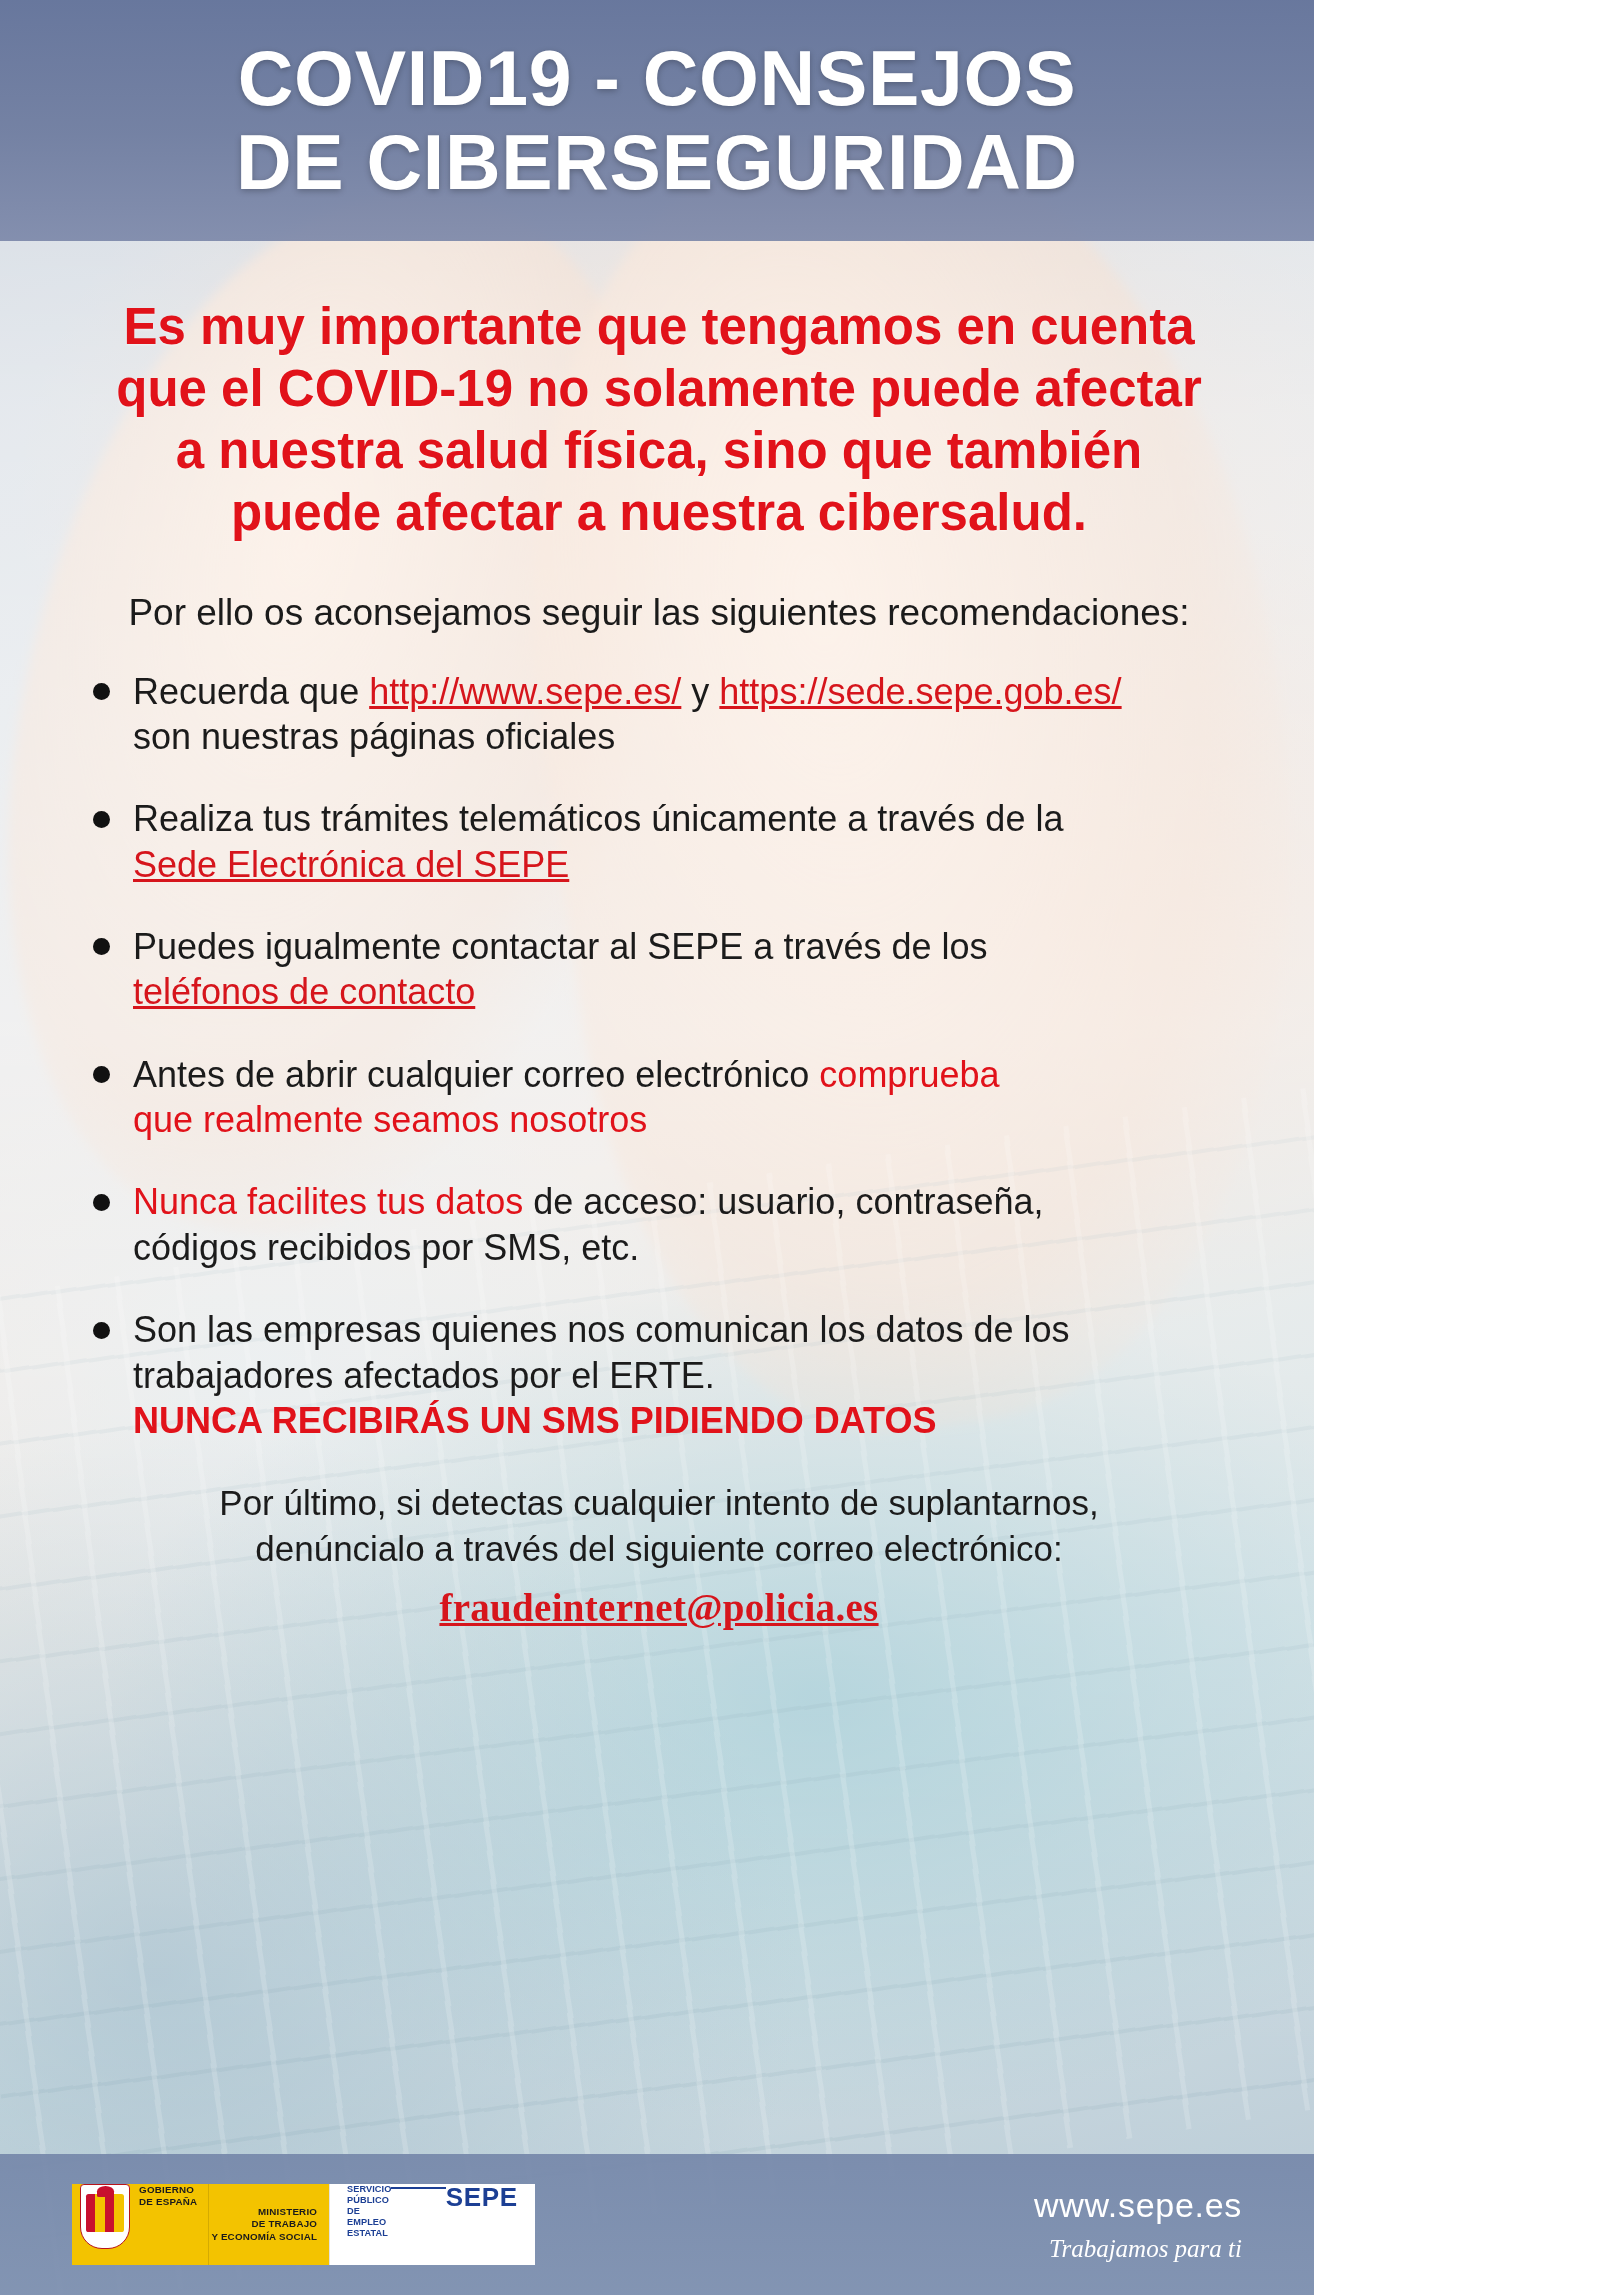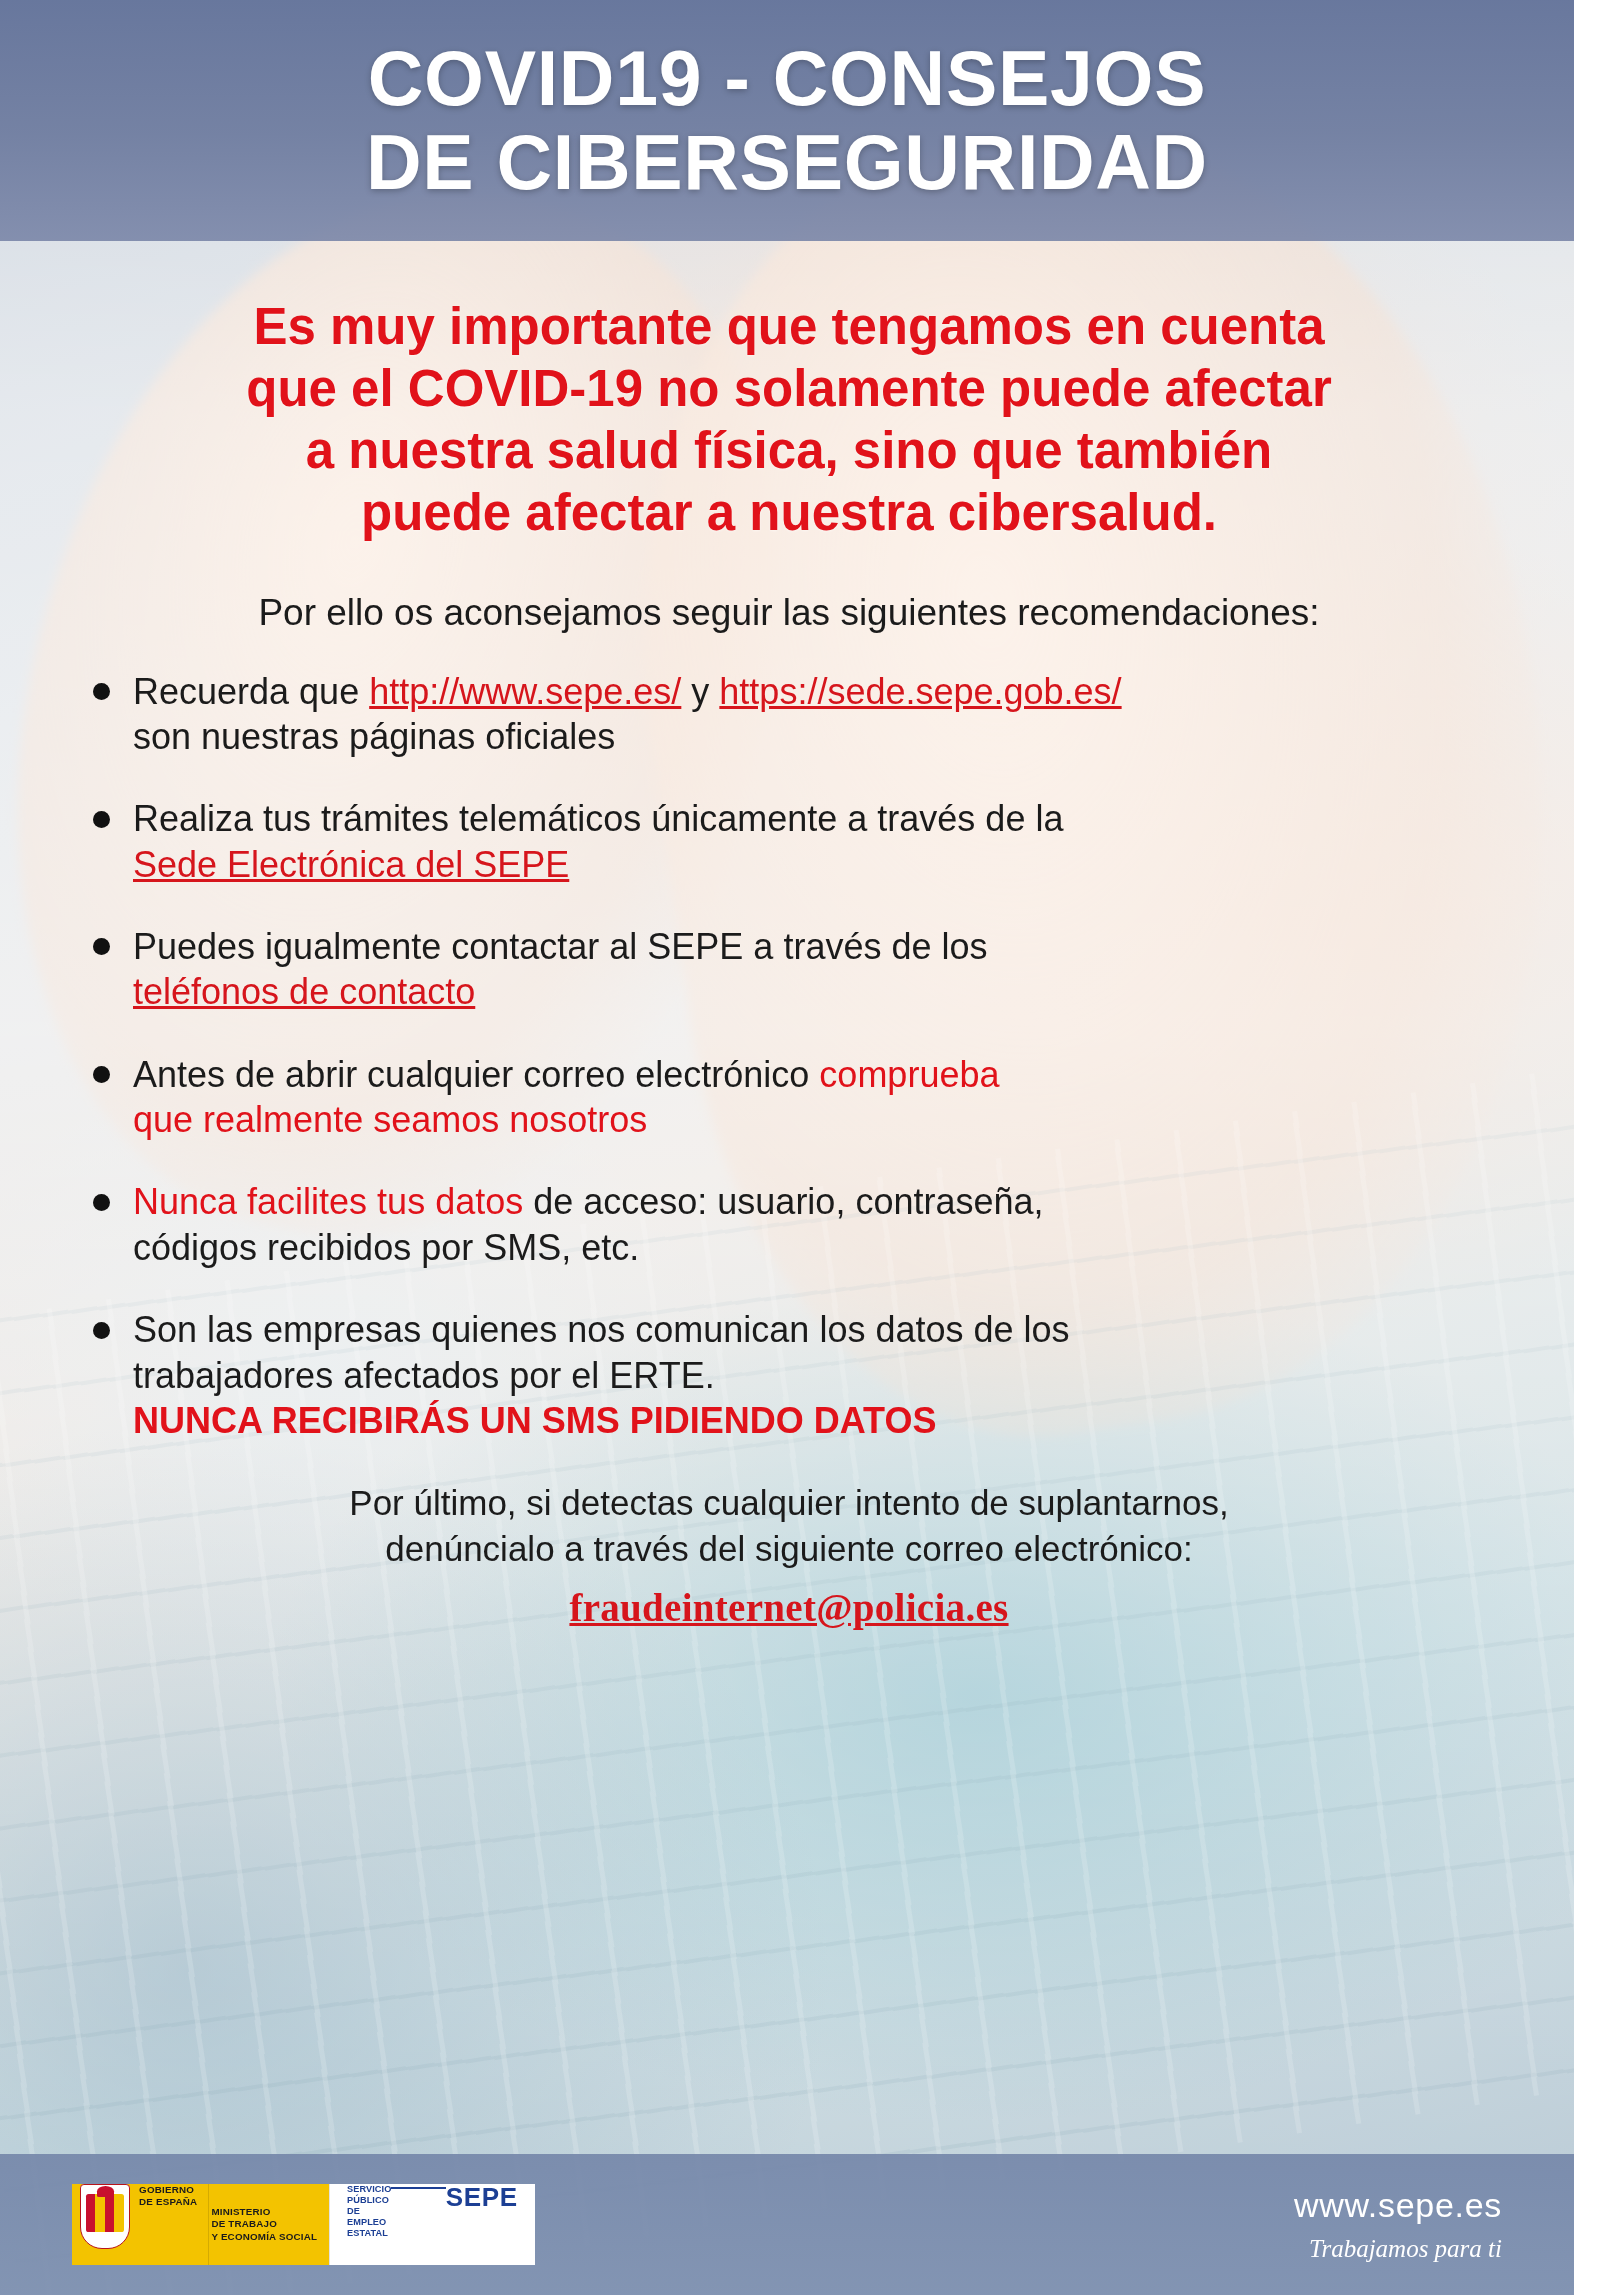--- a/index.html
+++ b/index.html
@@ -9,21 +9,21 @@
   }
   body {
     width: 1623px;
     height: 2295px;
     font-family: "Liberation Sans", sans-serif;
     overflow: hidden;
   }
 
   .poster {
     position: relative;
-    width: 1574px;
+    width: 1314px;
     height: 2295px;
     overflow: hidden;
     background: #fef9c3;
   }
 
   
   .bg {
     position: absolute;
     inset: 0;
     background:
@@ -229,20 +229,21 @@
     padding: 0 11.8px 0 2.6px;
     border-left: 0.7px solid rgba(0,0,0,0.12);
   }
   .min-text {
     color: #1b1b1b;
     font-size: 9.8px;
     font-weight: bold;
     line-height: 1.25;
     white-space: pre-line;
     letter-spacing: 0.2px;
+    text-align: right;
   }
   .logo-sepe {
     display: flex;
     flex-direction: row;
     justify-content: center;
     background: #ffffff;
     padding: 0 17px;
     border-left: 0.7px solid #e2e2e2;
   }
   .sepe-small {

